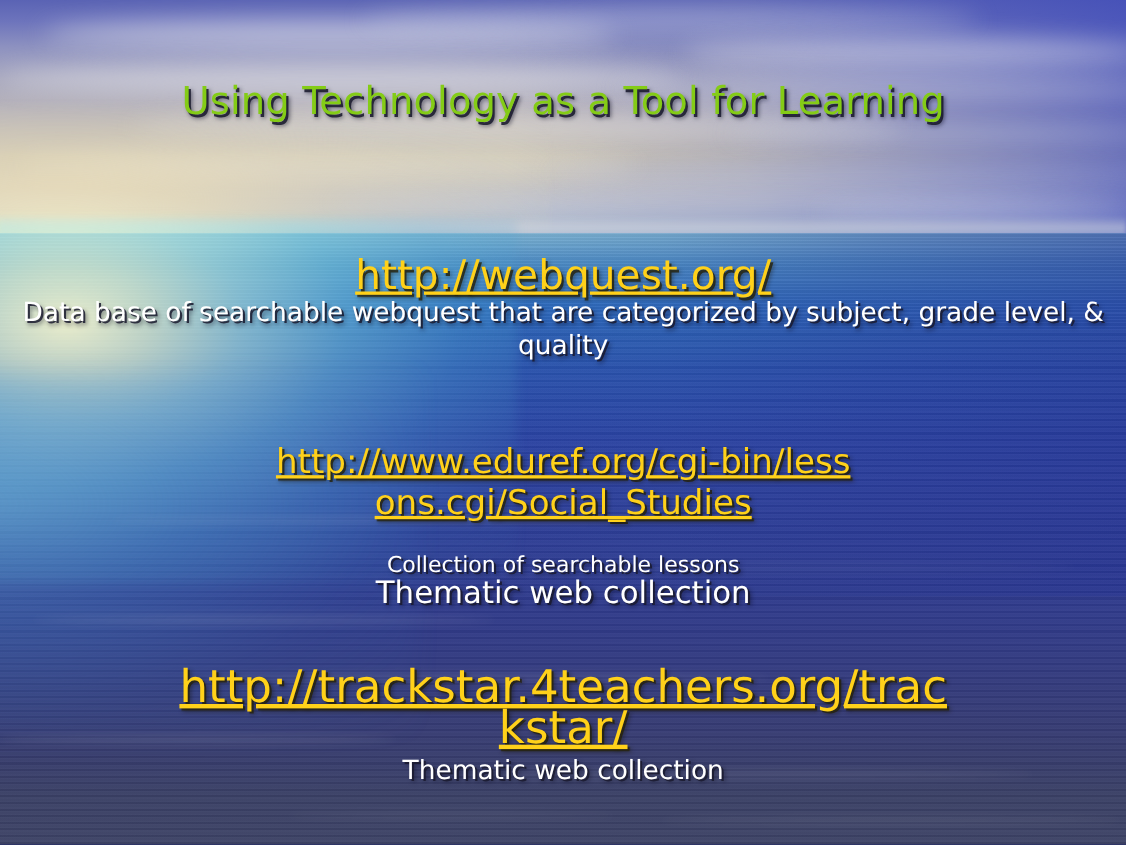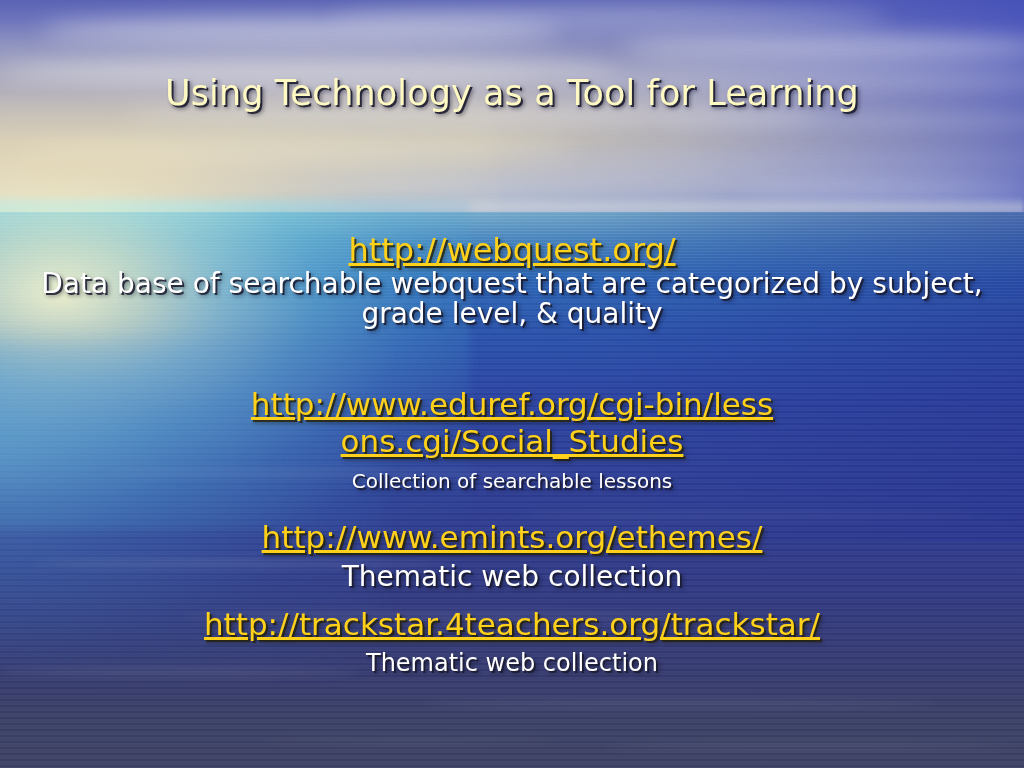--- a/index.html
+++ b/index.html
@@ -200,21 +200,21 @@
     width: 1024px; height: 768px;
   }
 
   .title-block {
     position: absolute;
     left: 0; top: 72px;
     width: 1024px;
     text-align: center;
     font-size: 35px;
     line-height: 43px;
-    color: #fef9c3;
+    color: #84cc16;
     text-shadow:
        2px 2px 0 rgba(26,26,46,0.88),
        3px 3px 4px rgba(10,10,30,0.55);
     letter-spacing: 0.1px;
   }
   .title-line { display: block; }
 
   .body-block {
     position: absolute;
     left: 0;
@@ -235,42 +235,42 @@
   .caption {
     display: block;
     color: #ffffff;
     text-shadow:
        2px 2px 0 rgba(26,26,46,0.85),
        3px 3px 4px rgba(10,10,30,0.50);
   }
 
   
   .g1 { top: 232px; }
-  .g1 .link    { font-size: 32px; line-height: 37px; }
-  .g1 .caption { font-size: 28px; line-height: 30px; }
+  .g1 .link    { font-size: 37px; line-height: 37px; }
+  .g1 .caption { font-size: 24px; line-height: 30px; }
 
   
   .g2 { top: 386px; }
   .g2 .link    { font-size: 31px; line-height: 37px; }
   .g2 .caption { font-size: 20px; line-height: 42px; }
   .g2 .link-inner {
     display: block;
     width: 540px;
-    margin: 0 auto;
+    margin: 16px auto;
     word-break: break-all;
   }
 
   
   .g3 { top: 518px; }
   .g3 .link    { font-size: 31px; line-height: 38px; }
   .g3 .caption { font-size: 28px; line-height: 42px; }
 
   
   .g4 { top: 606px; }
-  .g4 .link    { font-size: 31px; line-height: 37px; }
+  .g4 .link    { font-size: 41px; line-height: 37px; }
   .g4 .link-inner {
     display: block;
     width: 700px;
     margin: 0 auto;
     word-break: break-all;
   }
   .g4 .caption { font-size: 24px; line-height: 40px; }
 </style>
 </head>
 <body>
@@ -320,21 +320,20 @@
     </div>
 
     <div class="body-block g2">
       <a class="link">
         <span class="link-inner">http://www.eduref.org/cgi-bin/lessons.cgi/Social_Studies</span>
       </a>
       <span class="caption">Collection of searchable lessons</span>
     </div>
 
     <div class="body-block g3">
-      <a class="link">http://www.emints.org/ethemes/</a>
       <span class="caption">Thematic web collection</span>
     </div>
 
     <div class="body-block g4">
       <a class="link">
         <span class="link-inner">http://trackstar.4teachers.org/trackstar/</span>
       </a>
       <span class="caption">Thematic web collection</span>
     </div>
 

